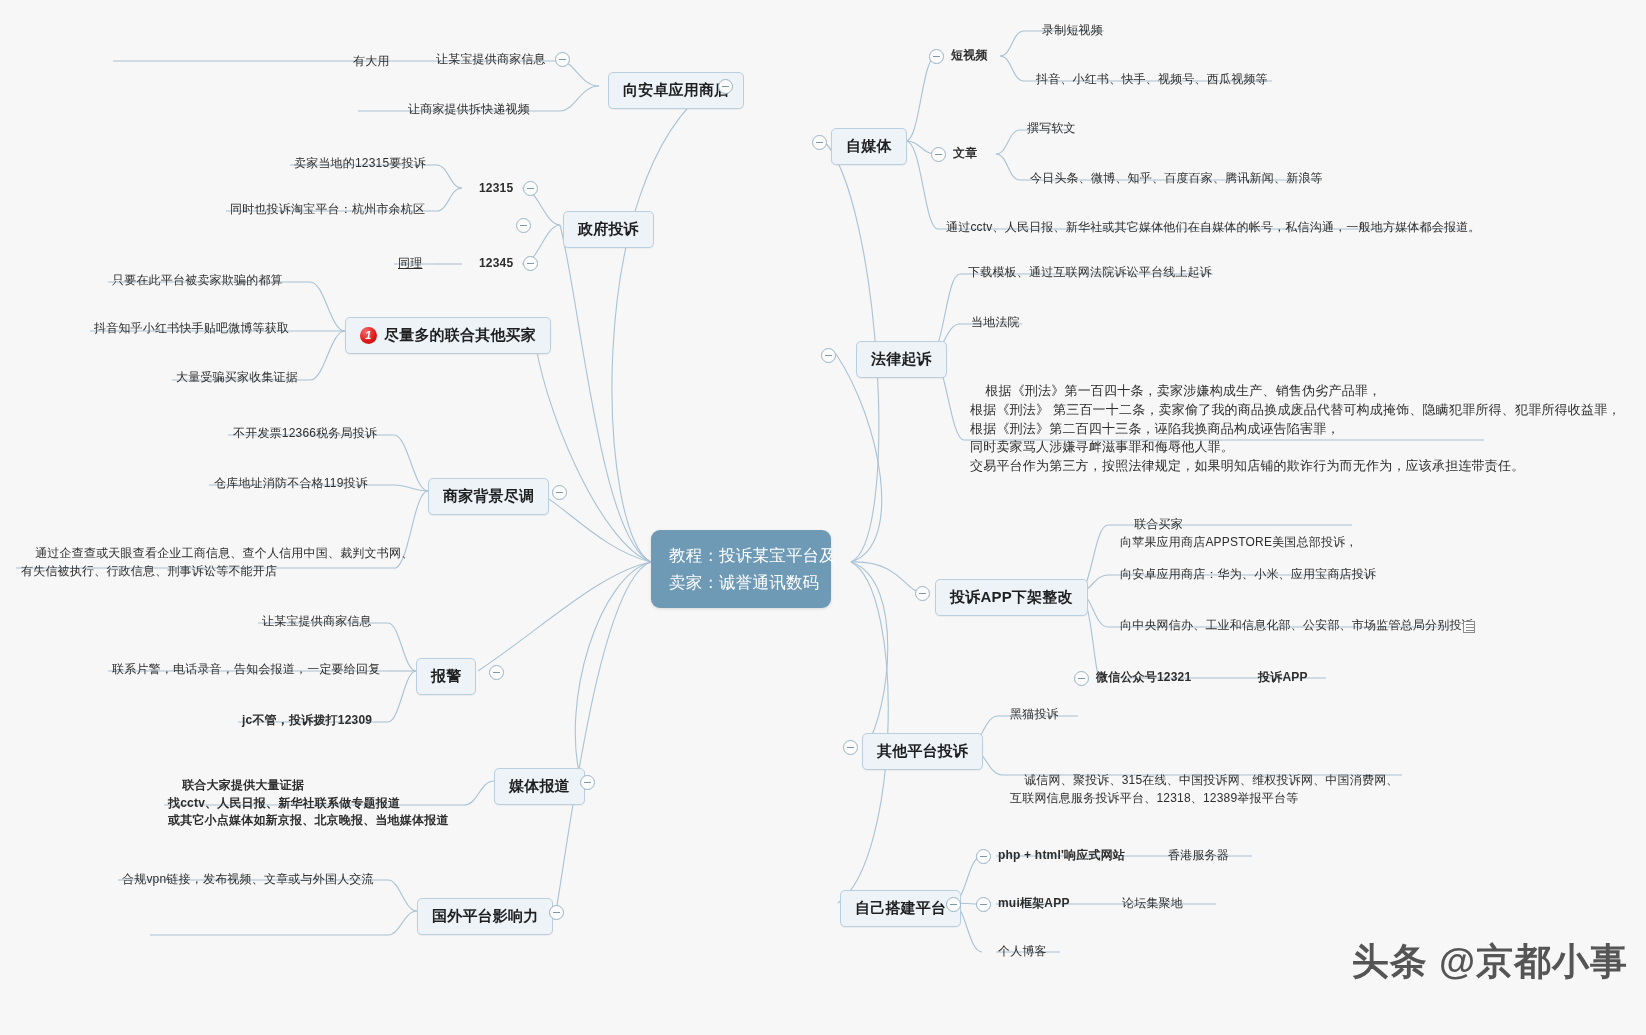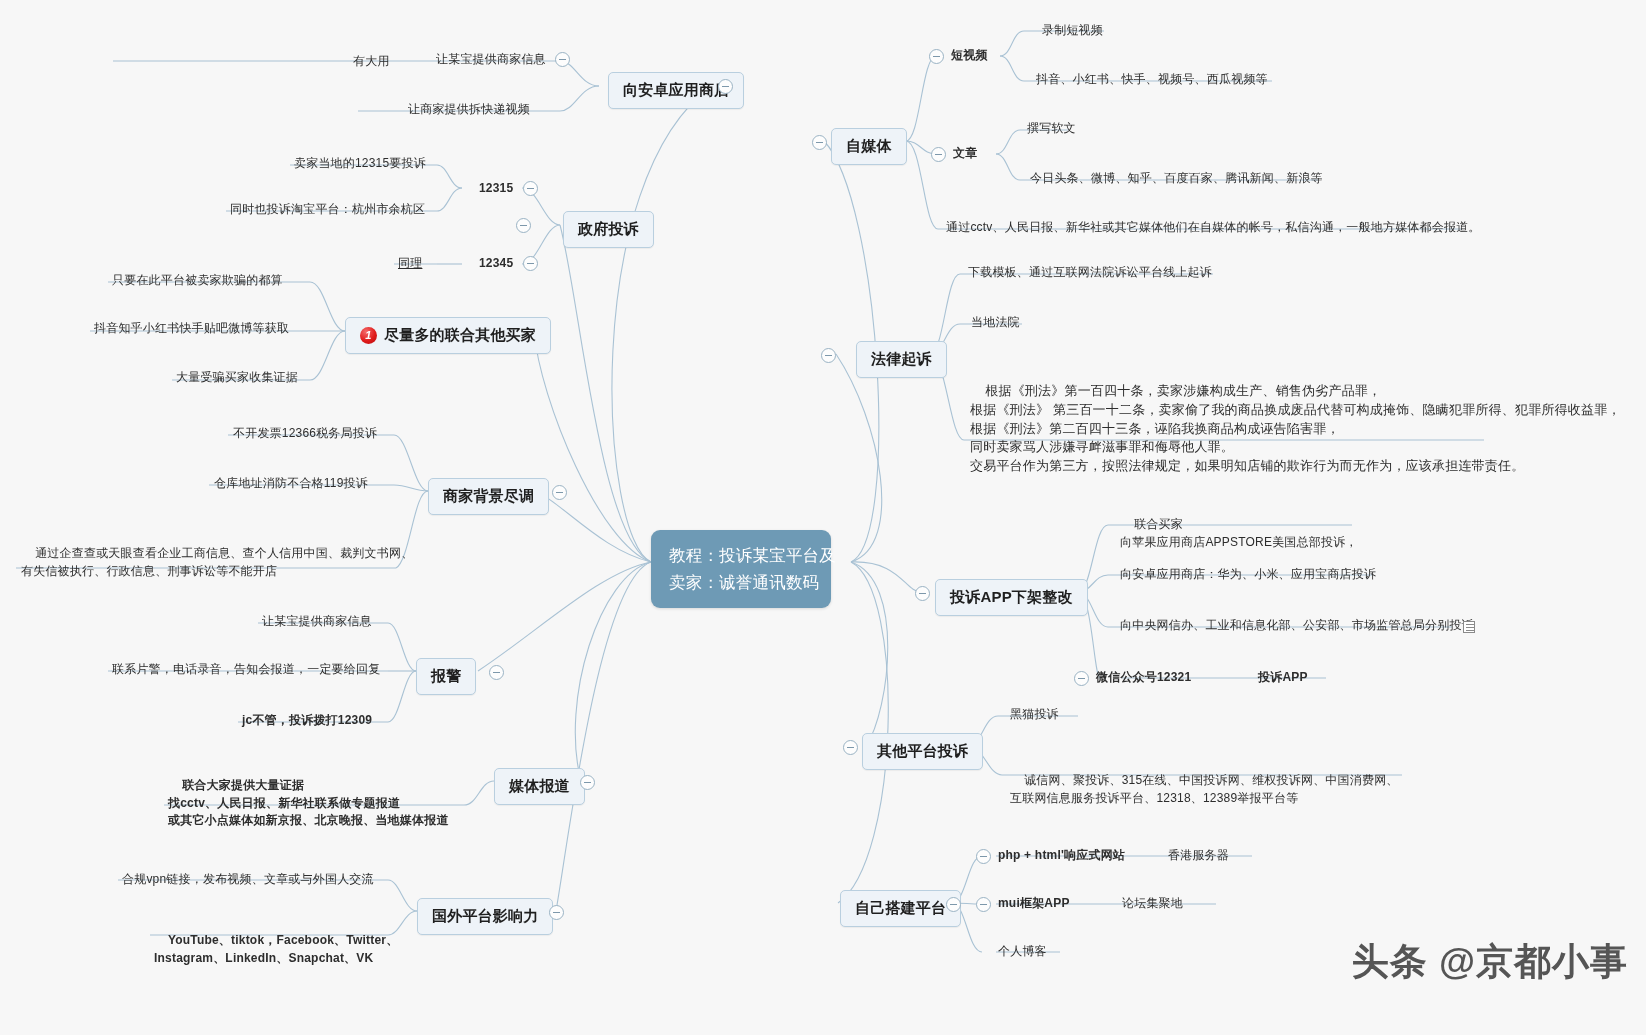--- a/index.html
+++ b/index.html
@@ -344,24 +344,20 @@
   </div>
 
   <div class="node boxed" style="left:417px; top:898px;">
     <span>国外平台影响力</span>
   </div>
   <div class="toggle" style="left:549px; top:905px;"></div>
 
   <div class="node leaf" style="left:120px; top:870px;">
     <span>合规vpn链接，发布视频、文章或与外国人交流</span>
   </div>
-  <div class="node leaf multi bold" style="left:152px; top:915px;">
-    <span>YouTube、tiktok，Facebook、Twitter、
-Instagram、LinkedIn、Snapchat、VK</span>
-  </div>
 
   <div class="node boxed" style="left:831px; top:128px;">
     <span>自媒体</span>
   </div>
   <div class="toggle" style="left:812px; top:135px;"></div>
 
   <div class="node leaf bold" style="left:949px; top:46px;">
     <span>短视频</span>
   </div>
   <div class="toggle" style="left:929px; top:49px;"></div>

